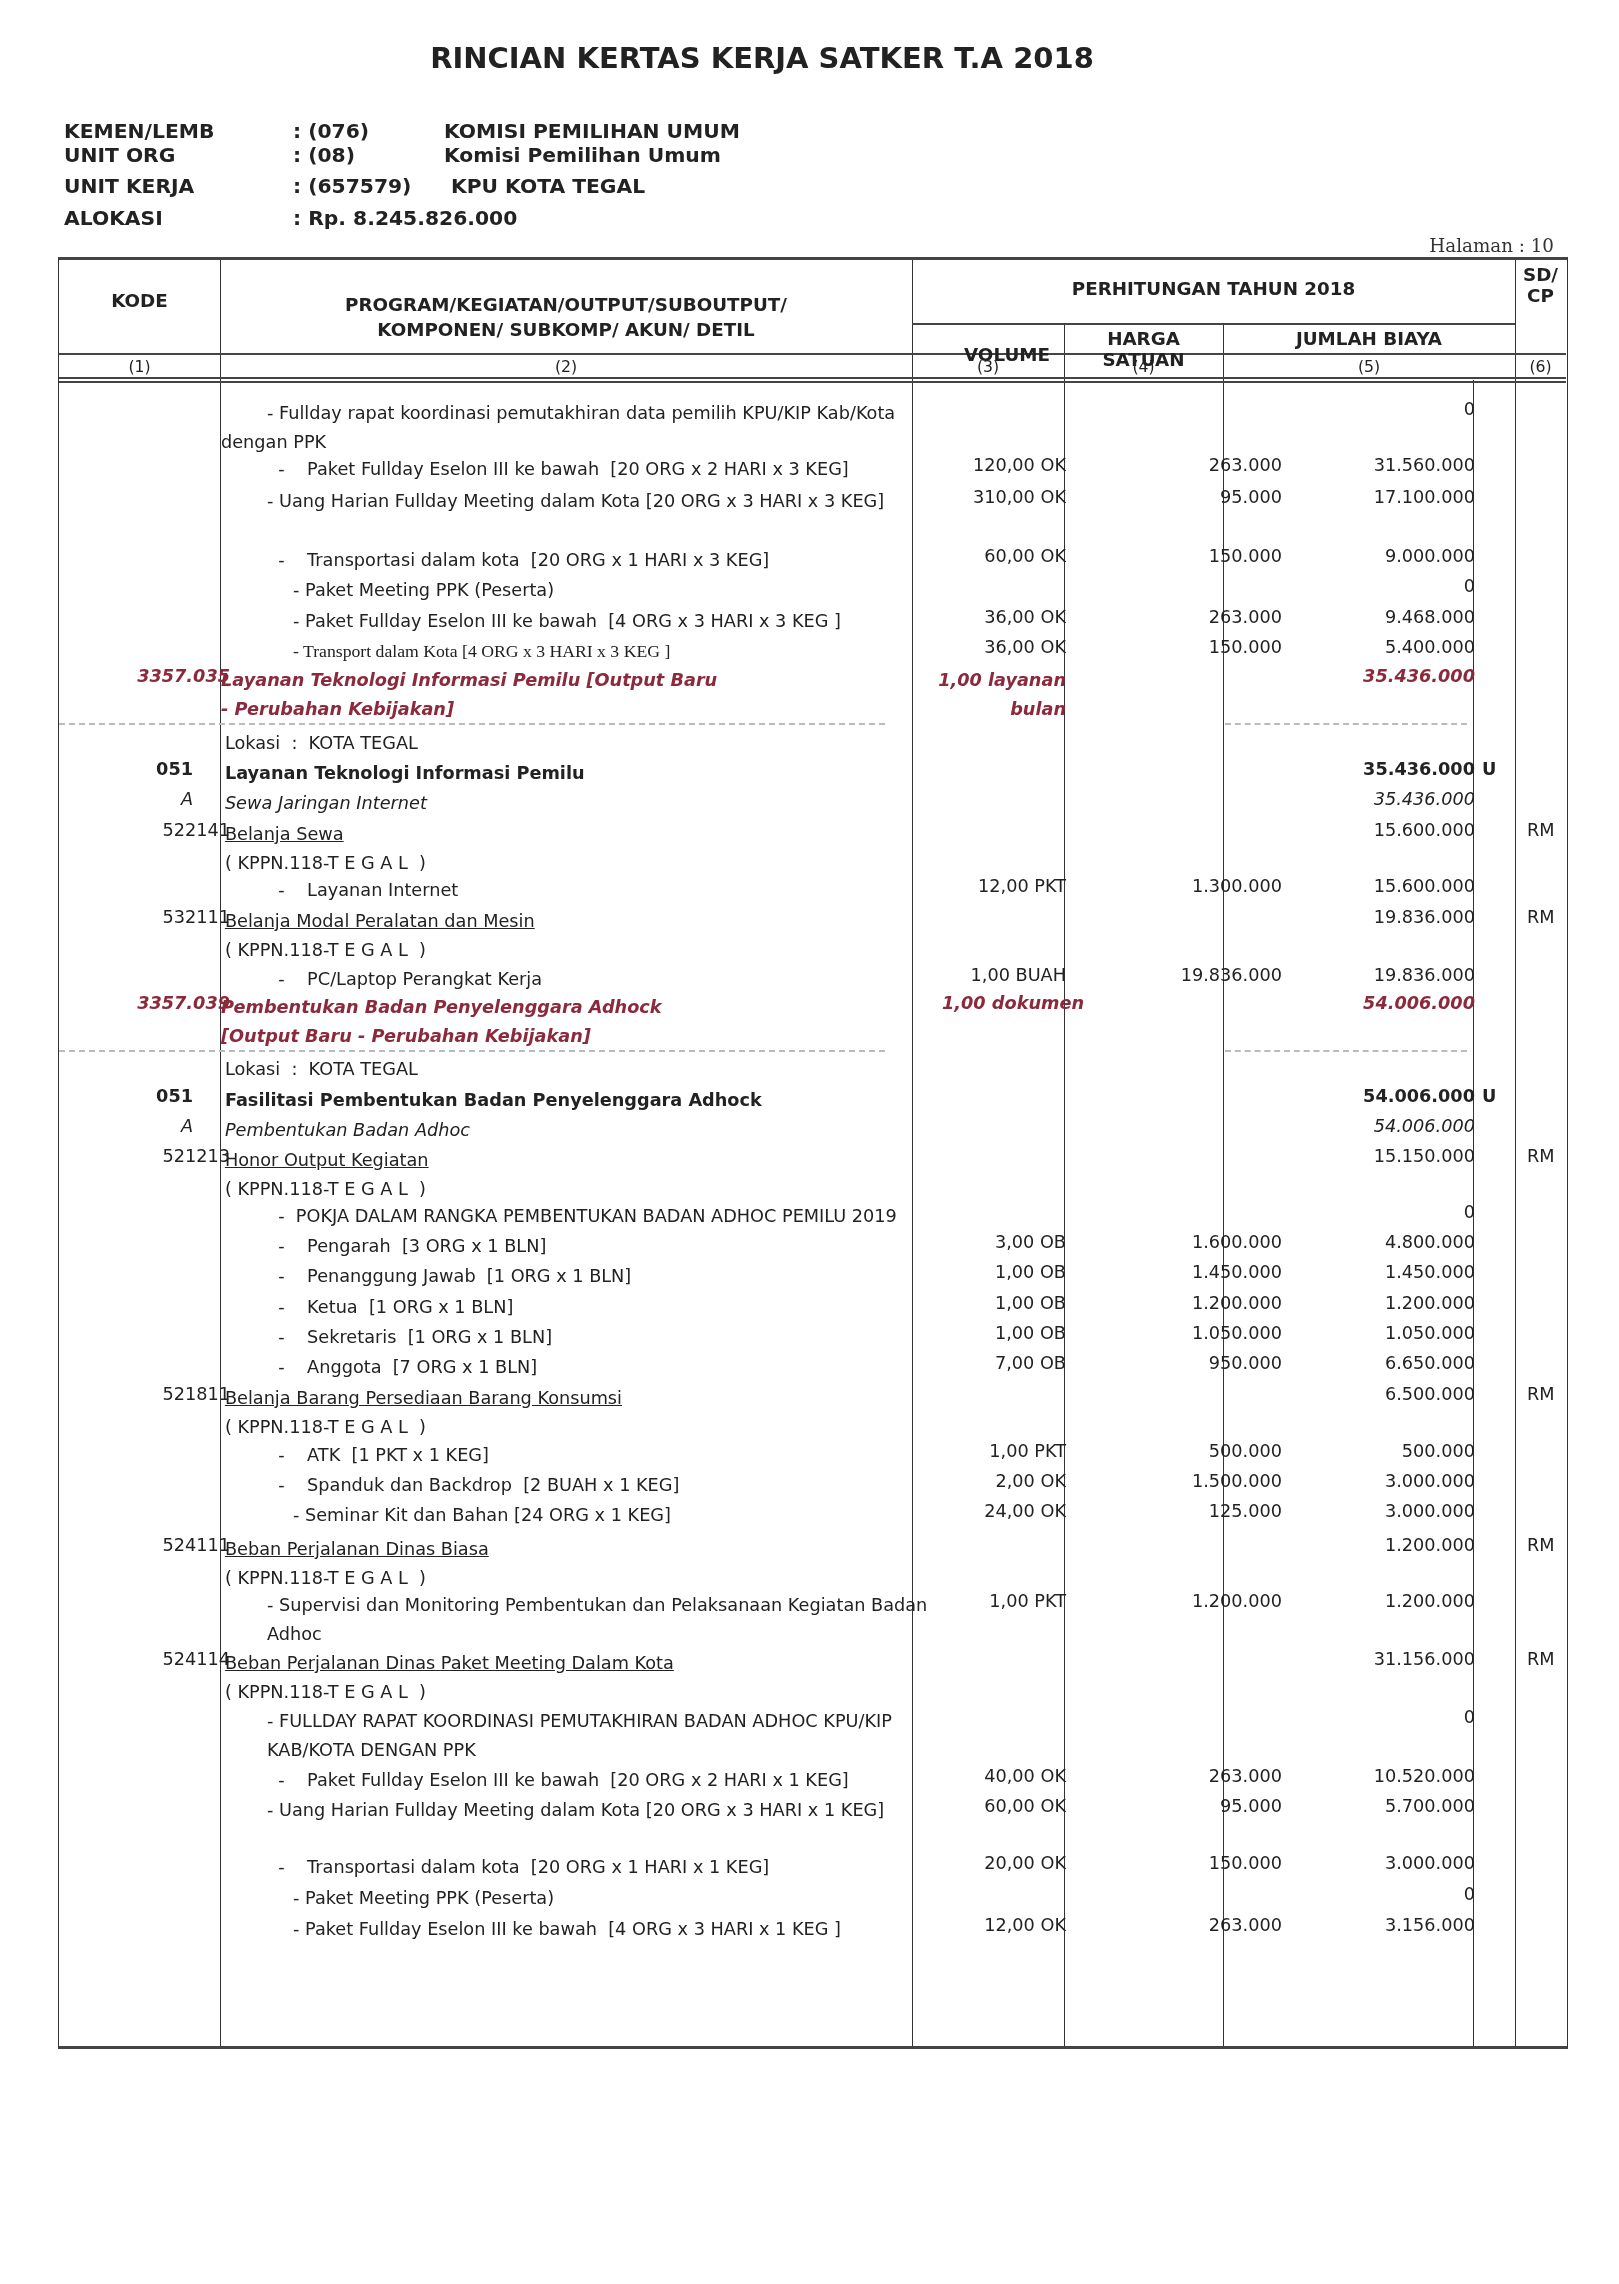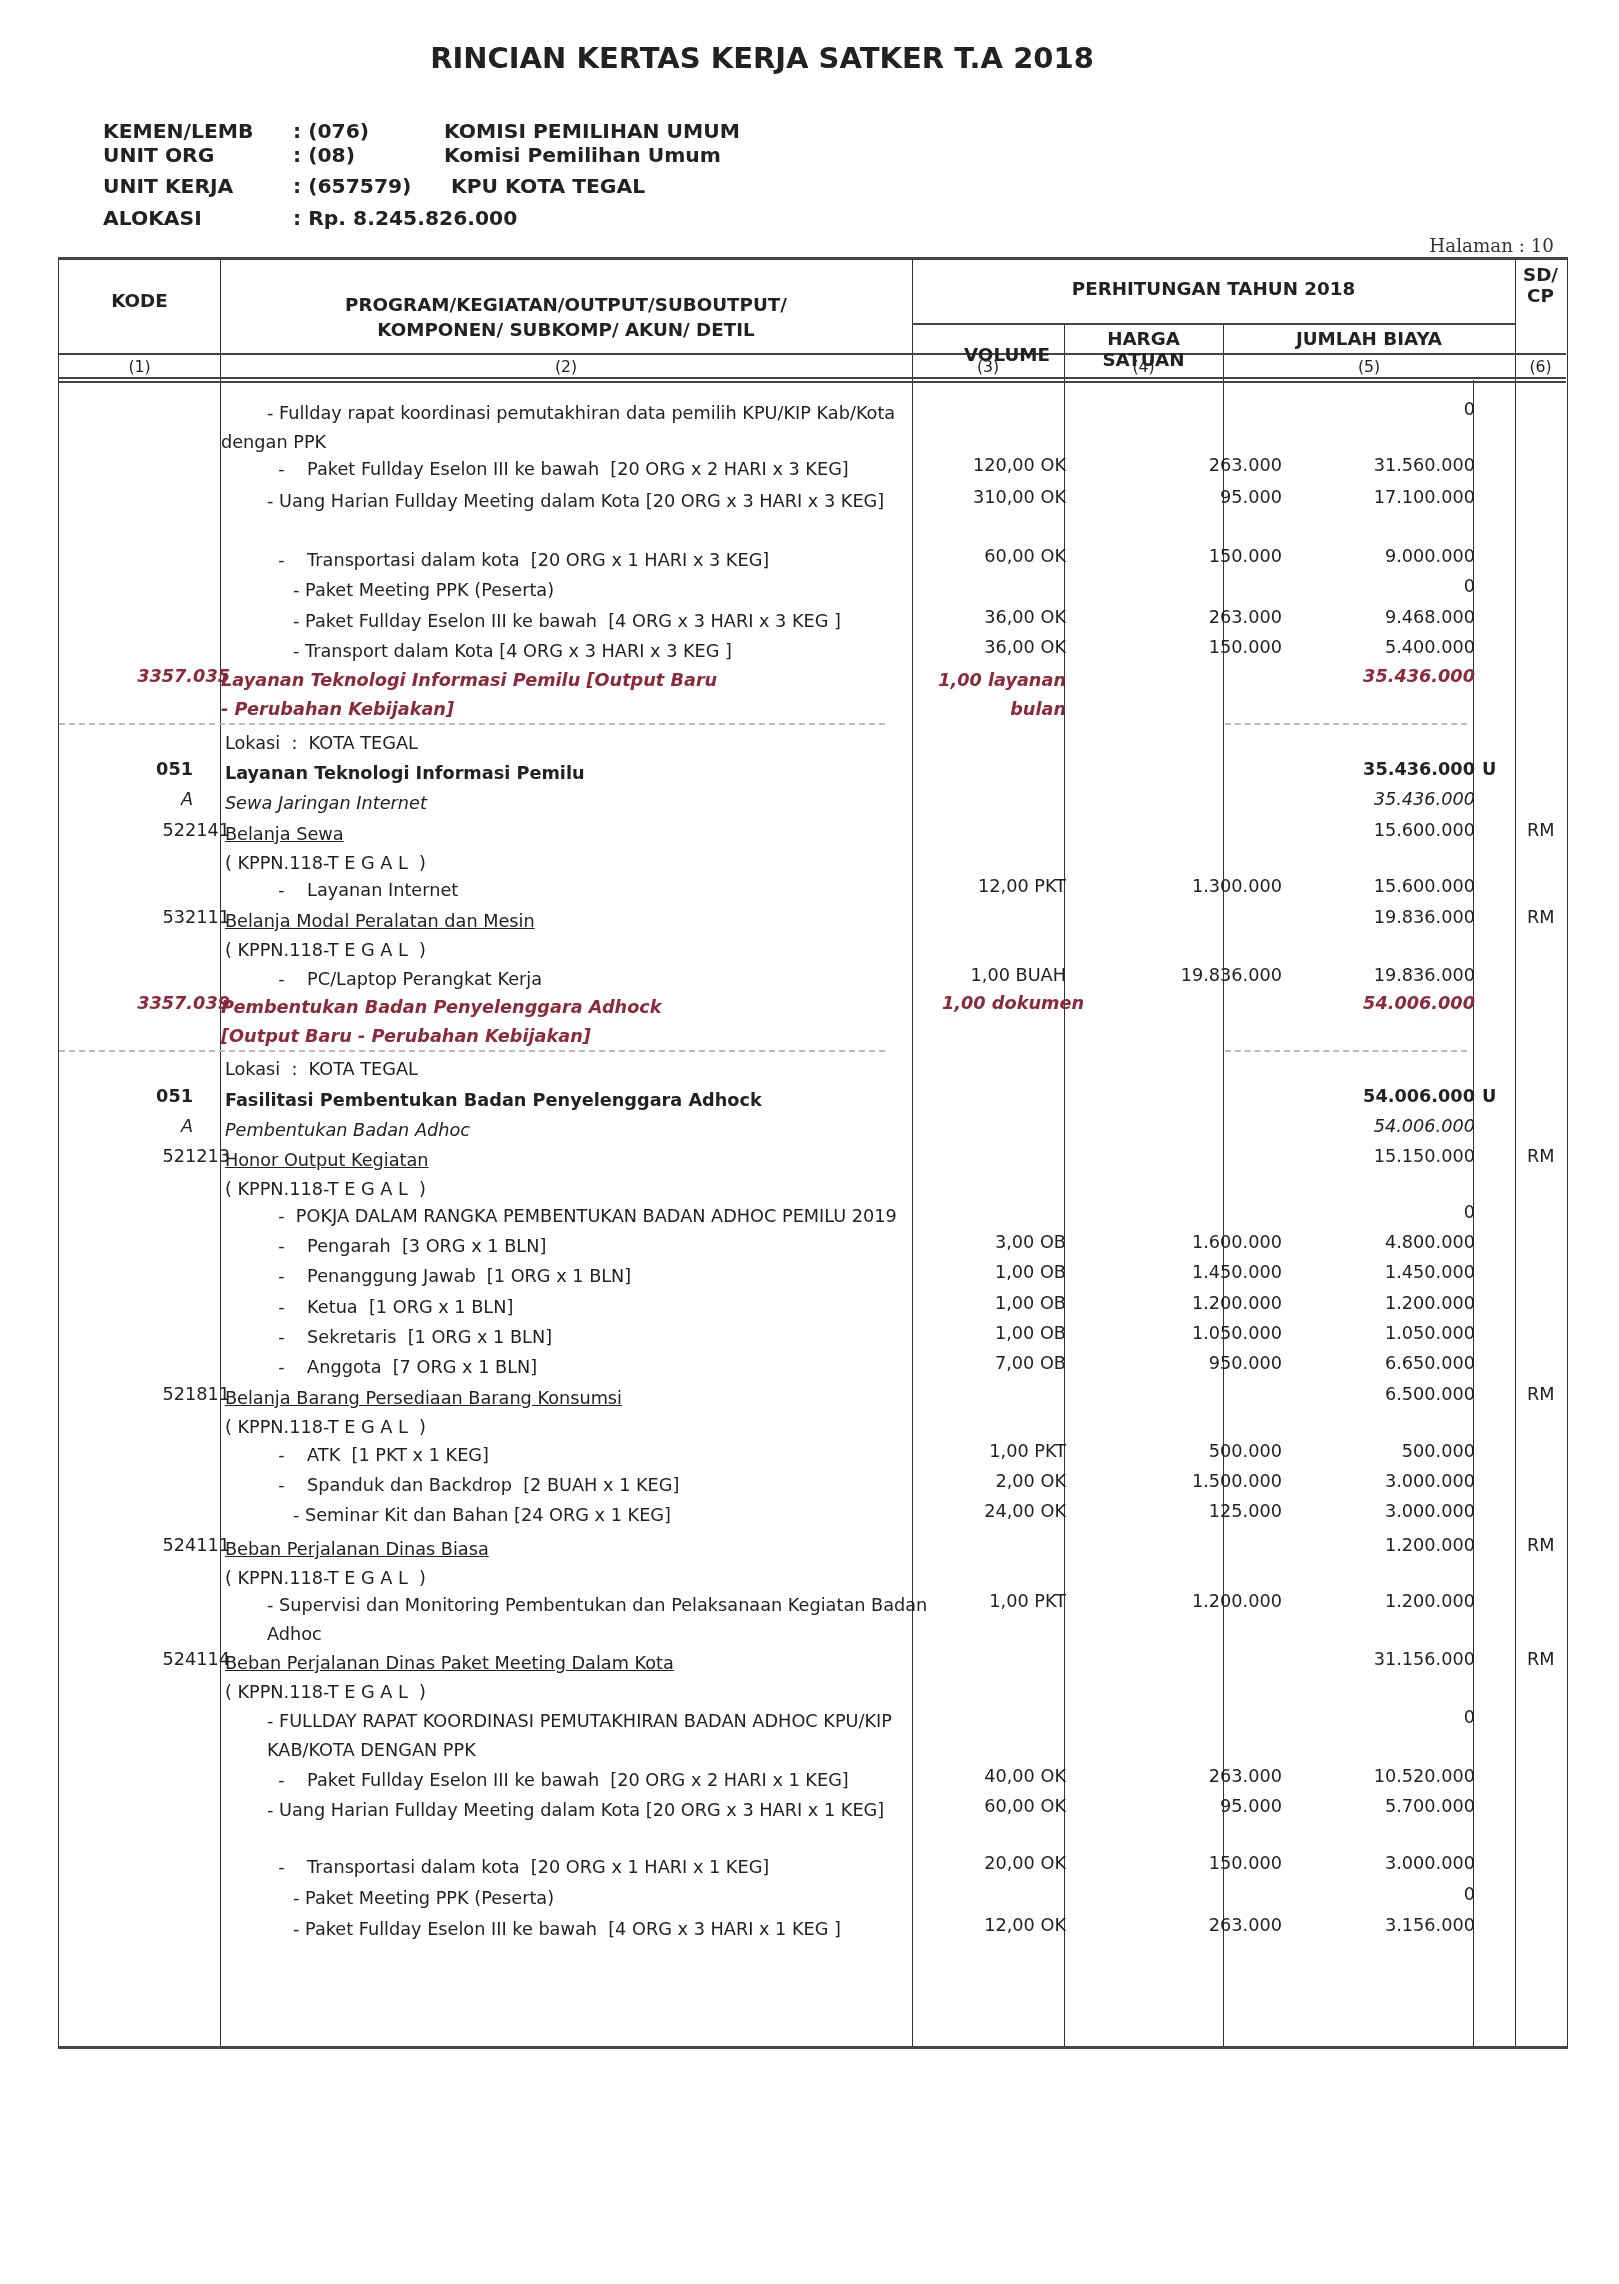--- a/index.html
+++ b/index.html
@@ -1,19 +1,19 @@
 <!DOCTYPE html>
 <html style="font-size:10.5px"><head>
 <meta charset="utf-8">
 <style>
   html, body { margin:0; padding:0; background:#ffffff; }
   body { width:1620px; height:2284px; position:relative; font-family:"DejaVu Sans", sans-serif; color:#1a1a1a; overflow:hidden; }
   .title { position:absolute; left:0; width:1524px; top:41px; text-align:center; font-weight:bold; font-size:29px; letter-spacing:0px; color:#222; }
   .meta { position:absolute; left:64px; font-weight:bold; font-size:20.3px; color:#222; }
-  .meta .lbl { position:absolute; left:0; white-space:nowrap;margin-left:39px; }
+  .meta .lbl { position:absolute; left:0; white-space:nowrap; }
   .meta .colon { position:absolute; left:229px; white-space:nowrap; }
   .meta .val { position:absolute; left:308px; white-space:nowrap; }
   .page-no { position:absolute; right:66px; top:235px; font-family:"DejaVu Serif", serif; font-size:18.3px; color:#333; }
 
   .tbl { position:absolute; left:58px; top:257px; width:1510px; height:1792px; border:1.3px solid #333; border-top:3.9px solid #444; border-bottom:3.9px solid #444; box-sizing:border-box; }
   .vline { position:absolute; top:0; bottom:0; width:1.3px; background:#333; }
   .hline { position:absolute; height:2px; background:#444; }
   .hdr { position:absolute; font-weight:bold; font-size:18.3px; text-align:center; color:#222; }
   .colnum { position:absolute; font-size:15.7px; text-align:center; color:#222; }
 
@@ -119,21 +119,21 @@
     <div class="desc" style="padding-left:72px;">- Paket Meeting PPK (Peserta)</div>
     <div class="jumlah">0</div>
   </div>
   <div class="row" style="top:347px;">
     <div class="desc" style="padding-left:72px; white-space:pre;">- Paket Fullday Eselon III ke bawah  [4 ORG x 3 HARI x 3 KEG ]</div>
     <div class="vol">36,00 OK</div>
     <div class="harga">263.000</div>
     <div class="jumlah">9.468.000</div>
   </div>
   <div class="row" style="top:377px;">
-    <div class="desc" style="padding-left:72px; white-space:pre;">- Transport dalam Kota [4 ORG x 3 HARI x 3 KEG ]</div>
+    <div class="desc" style="padding-left:72px; white-space:pre;font-family:Liberation Serif, serif;">- Transport dalam Kota [4 ORG x 3 HARI x 3 KEG ]</div>
     <div class="vol">36,00 OK</div>
     <div class="harga">150.000</div>
     <div class="jumlah">5.400.000</div>
   </div>
   <div class="row red" style="top:406px;">
     <div class="kode">3357.035</div>
     <div class="desc" style="width:498px;">Layanan Teknologi Informasi Pemilu [Output Baru - Perubahan Kebijakan]</div>
     <div class="vol" style="width:144px; white-space:normal; text-align:right; line-height:29px;">1,00 layanan bulan</div>
     <div class="jumlah">35.436.000</div>
   </div>

